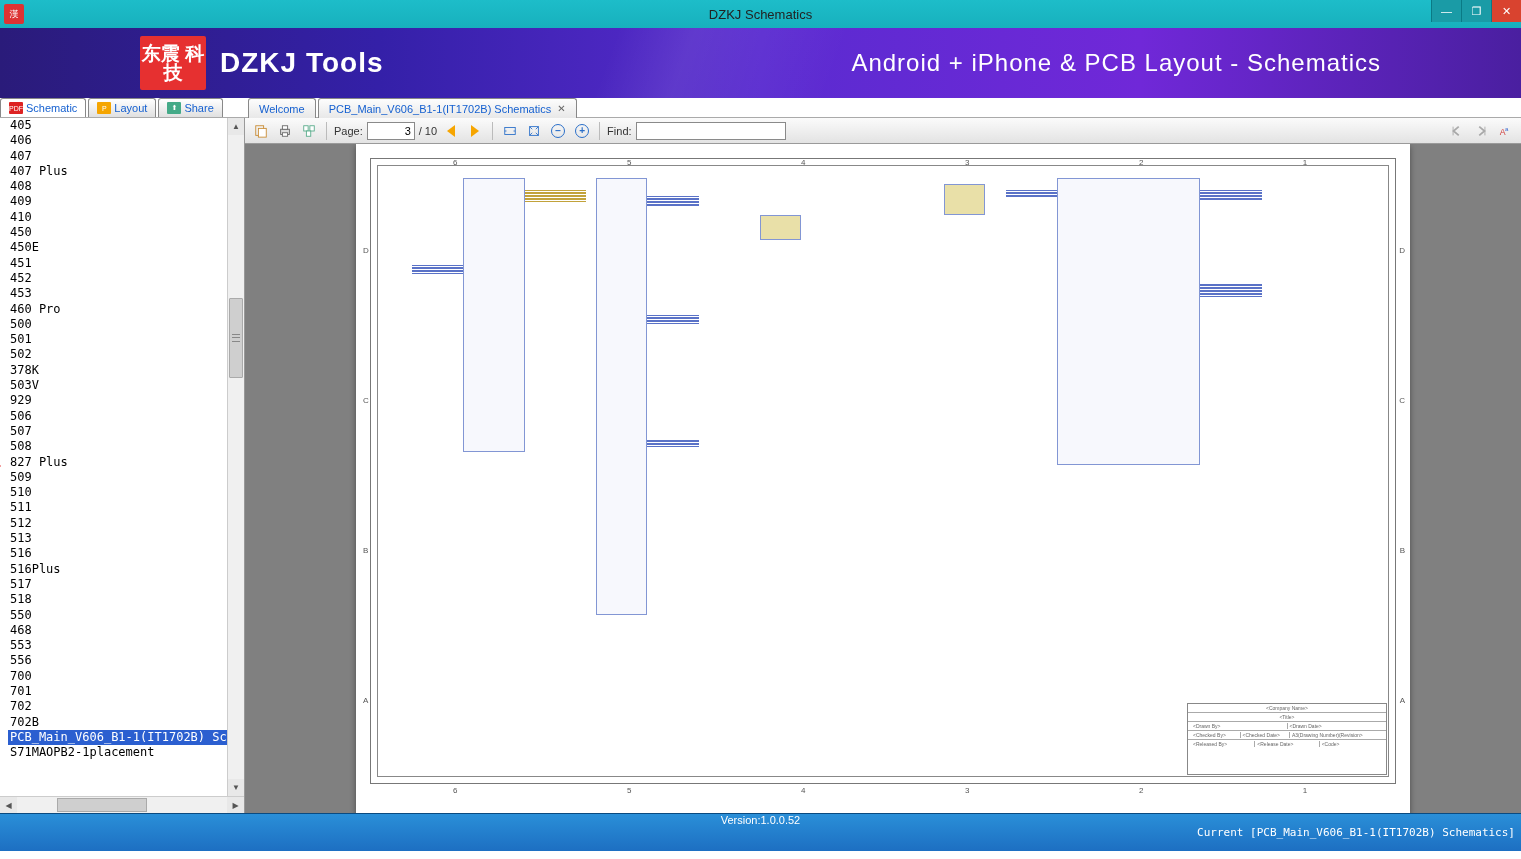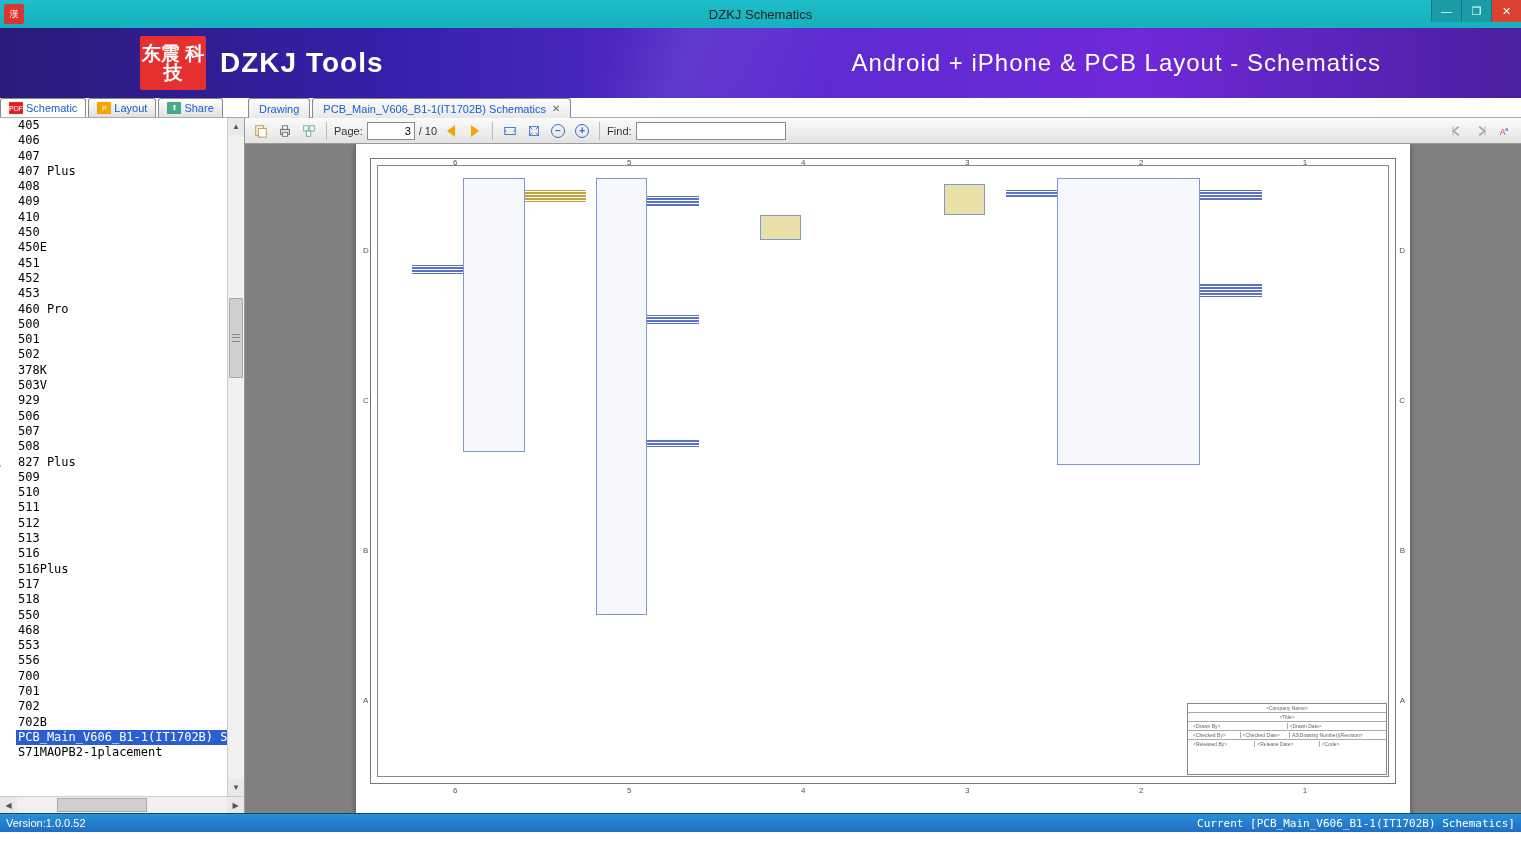--- a/index.html
+++ b/index.html
@@ -29,21 +29,21 @@
 
 .doc-tabs { position: absolute; left: 248px; top: 0; height: 20px; display: flex; }
 .doc-tab { display: flex; align-items: center; padding: 0 10px; border: 1px solid #888; border-bottom: none; border-radius: 3px 3px 0 0; margin-right: 2px; background: linear-gradient(#fdfdfd,#e8e8e8); font-size: 11px; color: #1560d0; cursor: pointer; }
 .doc-tab .x { margin-left: 6px; color: #666; font-size: 10px; }
 
 .tabrow { position: relative; height: 20px; }
 
 .main { display: flex; height: 695px; }
 .sidebar { width: 245px; border-right: 1px solid #999; display: flex; flex-direction: column; }
 .tree { flex: 1; overflow: hidden; position: relative; display: flex; }
-.tree-list { flex: 1; overflow: hidden; font-family: "SimSun", monospace; font-size: 12px; line-height: 15.3px; padding-left: 16px; }
+.tree-list { flex: 1; overflow: hidden; font-family: "SimSun", monospace; font-size: 12px; line-height: 15.3px; padding-left: 8px; }
 .tree-list div { white-space: nowrap; cursor: default; padding: 0 2px; }
 .tree-list div.selected { background: #2b5fd0; color: #fff; }
 .tree-scroll { width: 17px; background: #f0f0f0; border-left: 1px solid #ccc; position: relative; }
 .tree-scroll .thumb { position: absolute; left: 1px; right: 1px; top: 180px; height: 80px; background: #cfcfcf; border: 1px solid #aaa; border-radius: 1px; }
 .tree-scroll .arr { height: 17px; background: #e8e8e8; display: flex; align-items: center; justify-content: center; font-size: 8px; color: #555; }
 .tree-scroll .arr.bot { position: absolute; bottom: 0; left: 0; right: 0; }
 .tree-scroll .grip { position: absolute; top: 50%; left: 2px; right: 2px; height: 10px; transform: translateY(-50%); display: flex; flex-direction: column; justify-content: space-around; }
 .tree-scroll .grip span { height: 1px; background: #888; }
 .tree-hscroll { height: 17px; background: #f0f0f0; border-top: 1px solid #ccc; display: flex; }
 .tree-hscroll .harr { width: 17px; display: flex; align-items: center; justify-content: center; font-size: 8px; color: #555; background: #e8e8e8; }
@@ -74,21 +74,21 @@
 .block { position: absolute; border: 1px solid #8296d4; background: rgba(200,210,240,0.15); }
 .wires { position: absolute; display: flex; flex-direction: column; gap: 0.5px; }
 .wires span { height: 1px; background: #5a72c7; }
 .wires.y span { background: #c2a23a; }
 .titleblock { position: absolute; right: 8px; bottom: 8px; width: 200px; height: 72px; border: 1px solid #888; font-size: 5px; color: #666; }
 .titleblock .r { border-bottom: 1px solid #aaa; padding: 1px 3px; display: flex; }
 .titleblock .c { flex: 1; border-right: 1px solid #aaa; padding: 0 2px; }
 .titleblock .c:last-child { border-right: none; }
 .splitter-mark { position: absolute; left: -4px; top: 344px; width: 0; height: 0; border-top: 4px solid transparent; border-bottom: 4px solid transparent; border-left: 5px solid #d00; }
 
-.statusbar { height: 19px; background: linear-gradient(#2a8fd8,#1d6fc2); color: #fff; display: flex; align-items: center; padding: 0 6px; font-size: 11px; border-top: 1px solid #0a4a80; }
+.statusbar { height: 38px; background: linear-gradient(#2a8fd8,#1d6fc2); color: #fff; display: flex; align-items: center; padding: 0 6px; font-size: 11px; border-top: 1px solid #0a4a80; flex-direction: column; }
 .statusbar .right { margin-left: auto; font-family: "SimSun", monospace; }
 </style>
 </head>
 <body>
 
 <div class="titlebar">
   <div class="icon">漢</div>
   <div class="title">DZKJ Schematics</div>
   <div class="winbtns">
     <div class="winbtn">—</div>
@@ -114,21 +114,21 @@
         <span class="micon mi-pads">P</span>
         <span>Layout</span>
       </div>
     <div class="modetab blue">
         <span class="micon mi-share">⬆</span>
         <span>Share</span>
       </div>
   </div>
   <div class="doc-tabs">
     <div class="doc-tab">
-        <span>Drawing</span>
+        <span>Welcome</span>
       </div>
     <div class="doc-tab">
         <span>PCB_Main_V606_B1-1(IT1702B) Schematics</span>
         <span class="x">✕</span>
       </div>
   </div>
 </div>
 
 <div class="main">
   <div class="sidebar">

